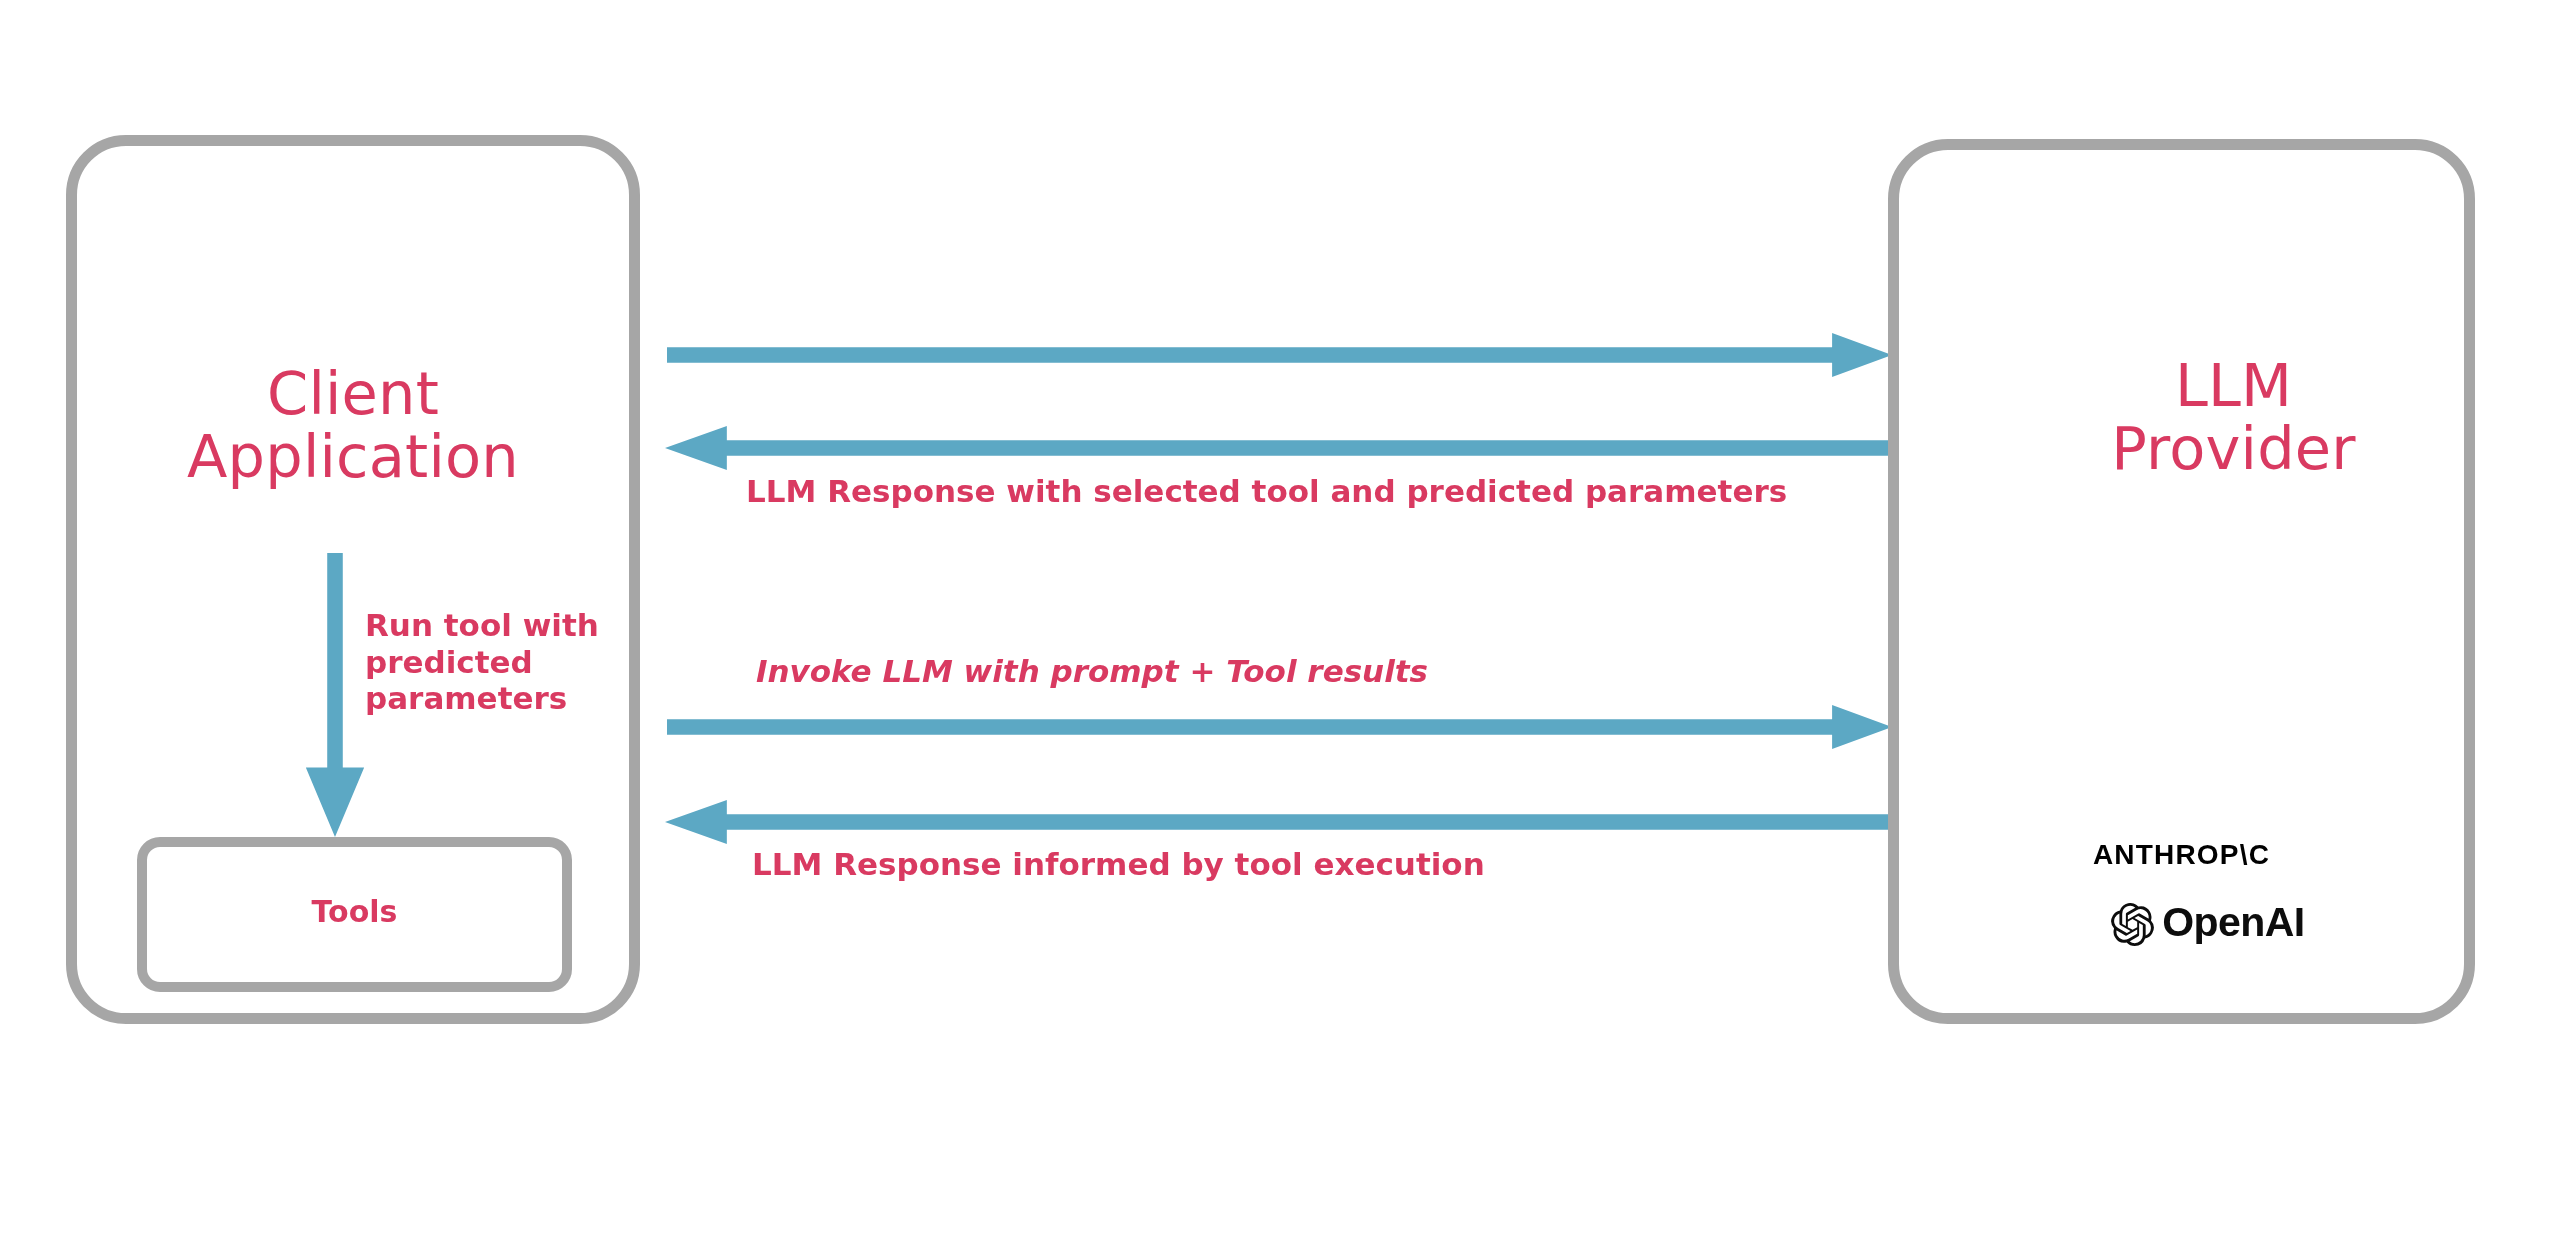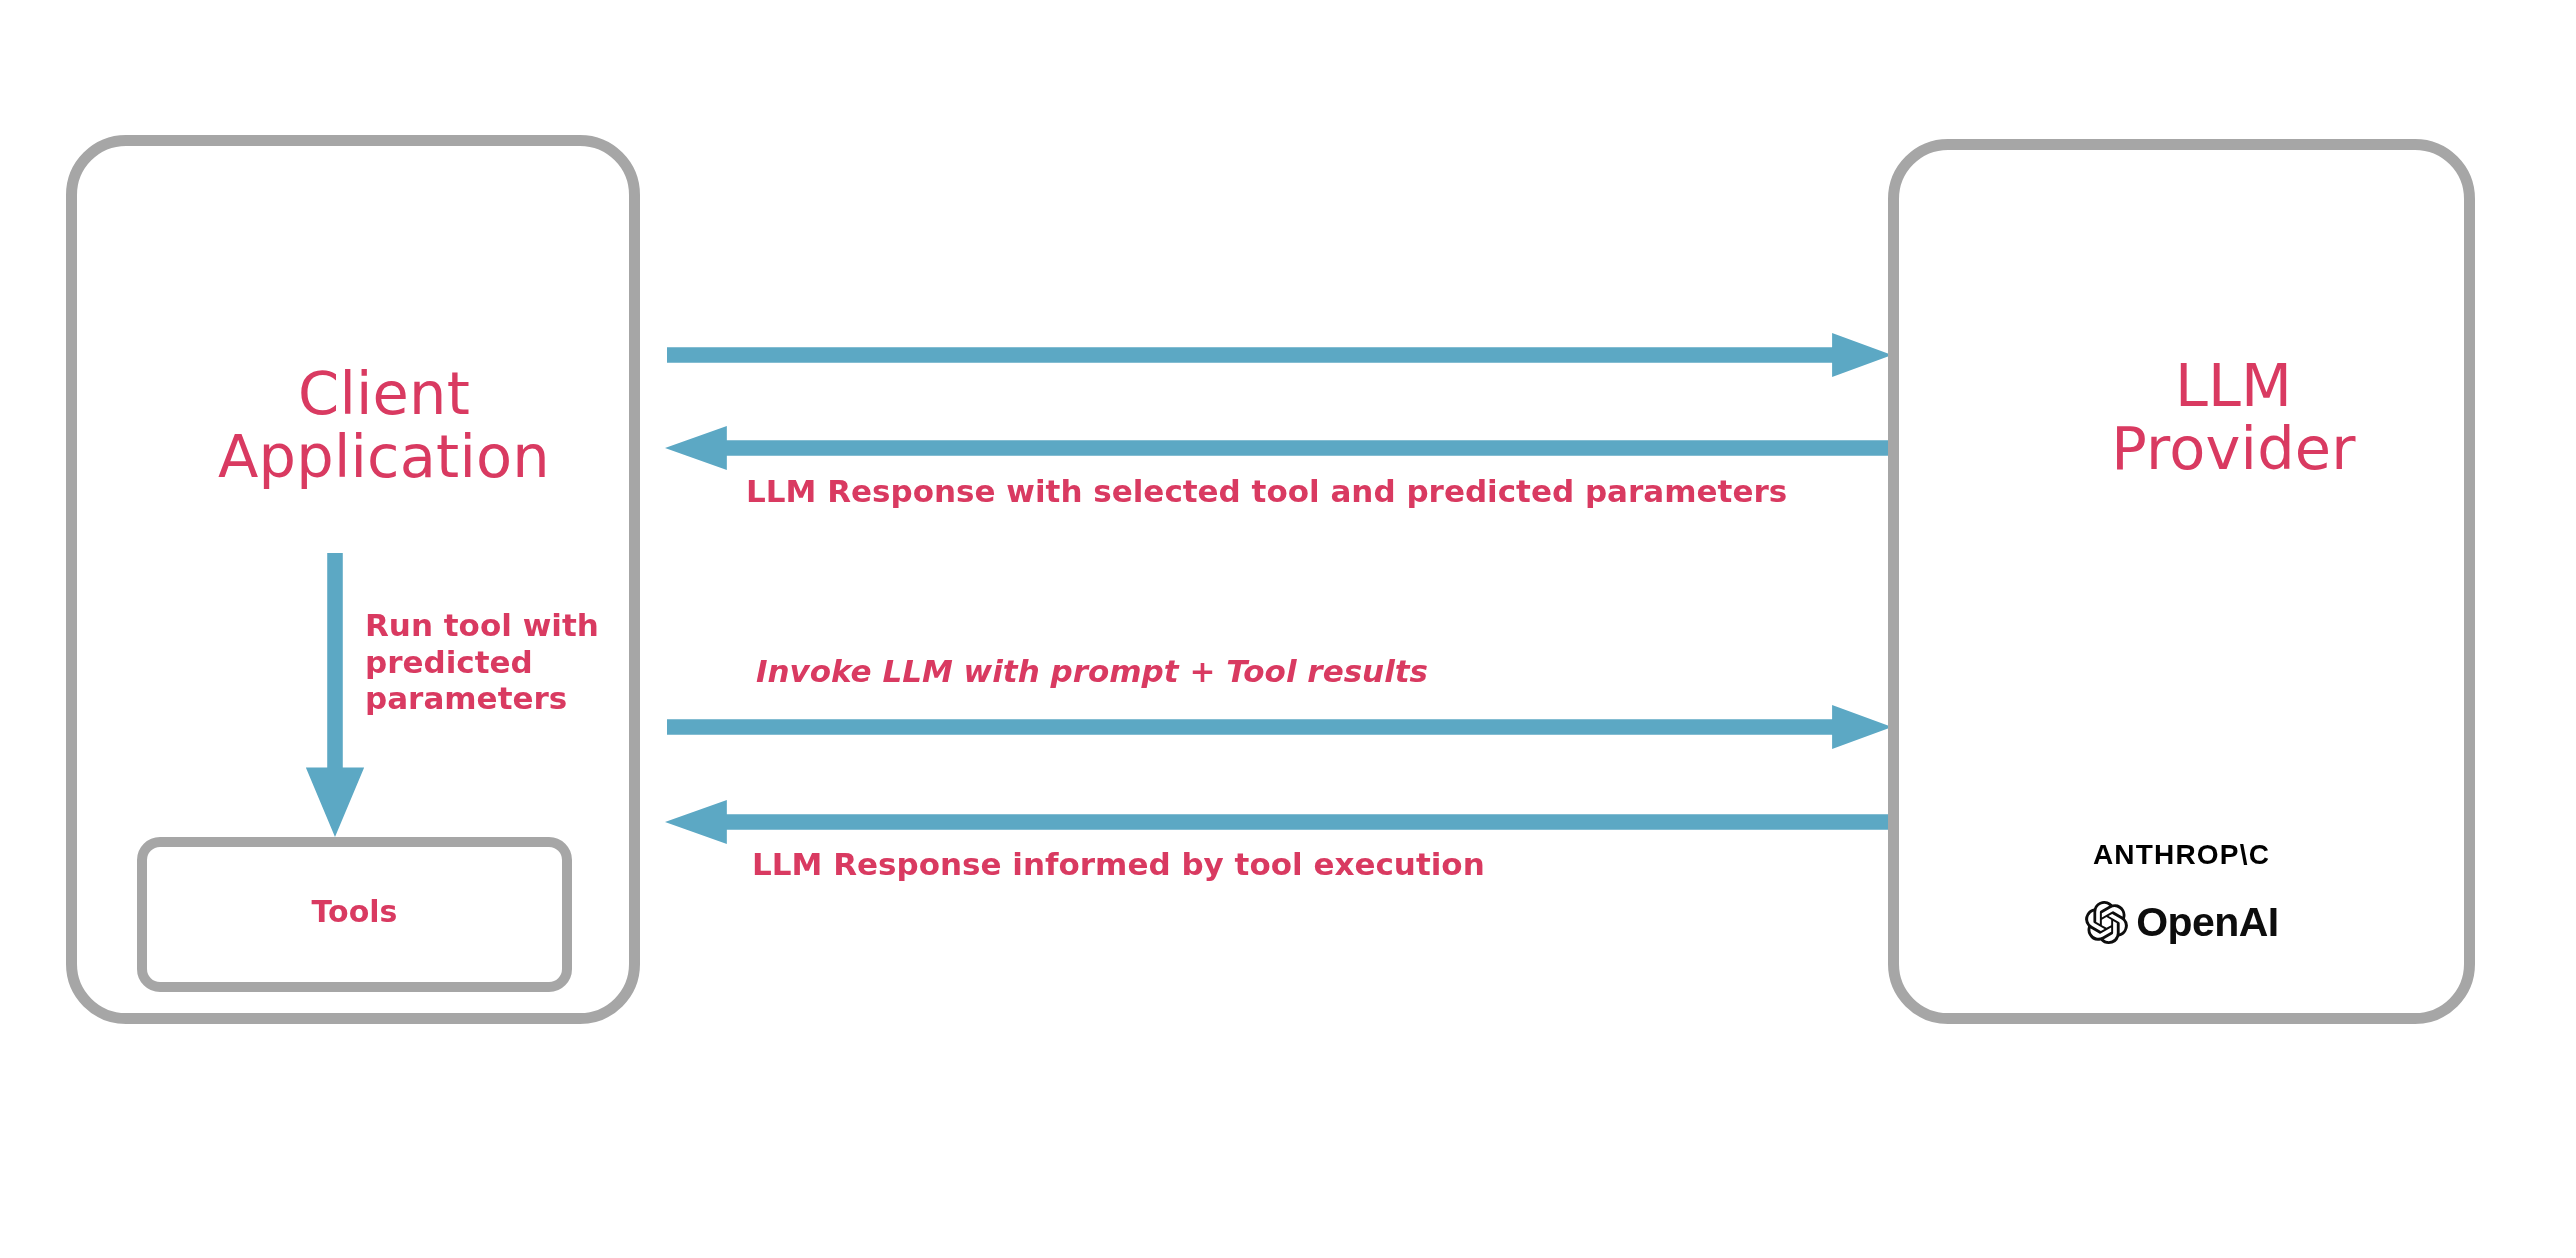--- a/index.html
+++ b/index.html
@@ -59,21 +59,20 @@
     font-size: 59px;
     line-height: 1.06em;
     font-weight: 400;
     letter-spacing: 0.2px;
     white-space: pre-line;
   }
   #client-title {
     left: 66px;
     top: 363px;
     width: 574px;
-    padding-left: 31px;
   }
   #provider-title {
     left: 1940px;
     top: 355px;
     width: 587px;
   }
   #tools-label {
     position: absolute;
     left: 137px;
     top: 894px;
@@ -138,23 +137,24 @@
     font-size: 28px;
     font-weight: 700;
     letter-spacing: 1.2px;
   }
   #openai-logo {
     position: absolute;
     left: 1888px;
     top: 899px;
     width: 587px;
     display: flex;
-    align-items: center;
+    align-items: flex-end;
     justify-content: center;
     gap: 8.7px;
+    padding-left: 26px;
   }
   #openai-mark { display: block; width: 43px; height: 43px; }
   #openai-wordmark {
     color: #0d0d0d;
     font-family: "Liberation Sans", sans-serif;
     font-size: 41px;
     font-weight: 700;
     letter-spacing: -0.6px;
   }
 </style>

